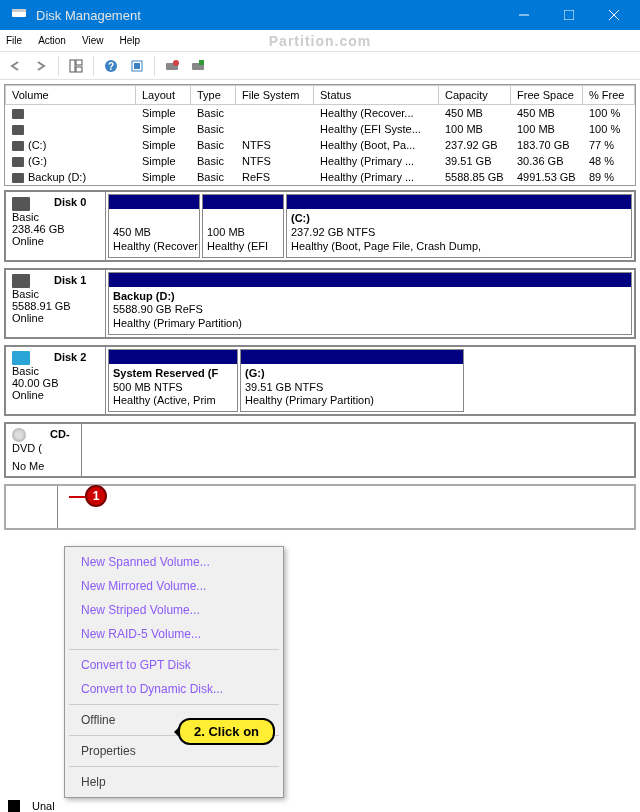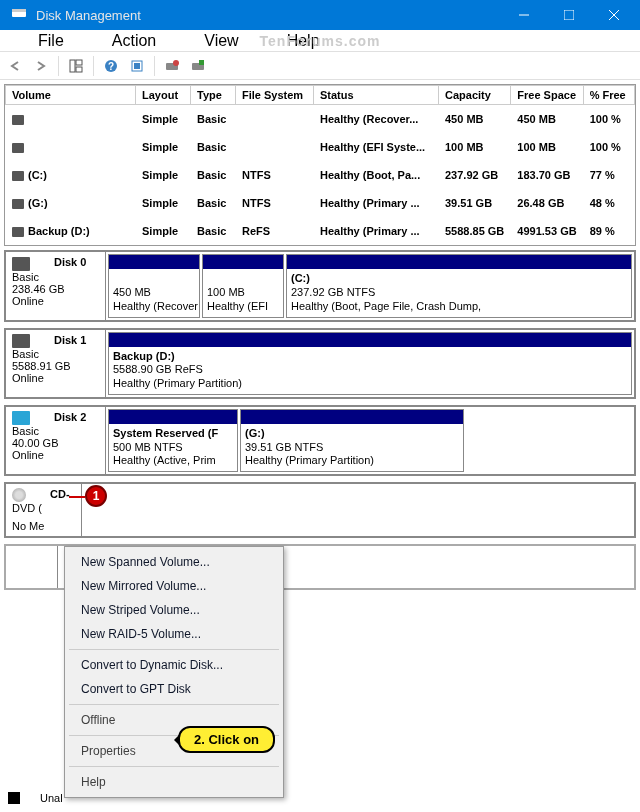--- a/index.html
+++ b/index.html
@@ -2,54 +2,54 @@
 <html><head>
 <meta charset="utf-8">
 <style>
   * { box-sizing: border-box; margin: 0; padding: 0; }
   body { font-family: "Segoe UI", Tahoma, sans-serif; font-size: 12px; background: #fff; width: 640px; height: 812px; overflow: hidden; }
   .titlebar { background: #0078d7; color: #e5e5e5; height: 30px; display: flex; align-items: center; padding: 0 4px; }
   .titlebar .icon { width: 20px; height: 20px; margin: 0 6px; }
   .titlebar .title { flex: 1; font-size: 13px; }
   .winbtn { width: 45px; height: 30px; display: flex; align-items: center; justify-content: center; color: #fff; }
   .menubar { height: 22px; display: flex; align-items: center; padding: 2px 6px; gap: 16px; border-bottom: 1px solid #e0e0e0; position: relative; }
-  .menuitem { font-size: 16px; margin-left: 32px; }
+  .menuitem { font-size: 10px; }
   .watermark { position: absolute; left: 50%; top: 50%; transform: translate(-50%, -50%); color: #ccc; font-size: 14px; font-weight: bold; letter-spacing: 1px; pointer-events: none; }
   .toolbar { height: 28px; display: flex; align-items: center; padding: 2px 4px; gap: 4px; border-bottom: 1px solid #e0e0e0; }
   .tbtn { width: 22px; height: 22px; display:flex; align-items:center; justify-content:center; border: 1px solid transparent; }
   .tbtn svg { display:block; }
   .tsep { width: 1px; height: 20px; background: #ddd; margin: 0 2px; }
   .upper { border: 1px solid #999; margin: 4px; }
   table.vol { width: 100%; border-collapse: collapse; font-size: 11px; }
-  table.vol th { text-align: left; font-weight: bold; padding: 3px 6px; border: 1px solid #ccc; background: #fff; }
-  table.vol td { padding: 8px 6px; border-left: 1px solid transparent; white-space: nowrap; font-weight: bold; }
+  table.vol th { text-align: left; font-weight: normal; padding: 3px 6px; border: 1px solid #ccc; background: #fff; }
+  table.vol td { padding: 2px 6px; border-left: 1px solid transparent; white-space: nowrap; }
   .vicon { display:inline-block; width:12px; height:10px; background:#555; margin-right:4px; vertical-align:middle; border-radius:1px; }
   .vicon.blue { background:#2aa5d6; }
   .lower { margin: 4px; }
   .diskrow { display:flex; border:2px solid #888; margin-bottom:6px; min-height:70px; }
   .diskrow.short { min-height: 46px; }
   .diskhead { width: 100px; padding: 4px 6px; font-size:11px; border-right:1px solid #888; display:flex; flex-direction:column; }
   .diskhead b { font-size:11px;padding-left:20px; }
   .diskicon { width:18px; height:14px; background:#555; display:inline-block; margin-right:4px; vertical-align:middle; border-radius:1px; }
   .diskicon.cd { width:14px; height:14px; border-radius:50%; background:radial-gradient(circle,#ddd 30%,#999 32%,#ddd 34%,#999 100%); }
   .diskicon.blue { background:#2aa5d6; }
   .parts { flex:1; display:flex; gap:2px; padding:2px; }
   .part { border:1px solid #888; display:flex; flex-direction:column; font-size:11px; min-width:0; }
   .pbar { height:14px; background:#000080; }
   .ptxt { padding:3px 4px; line-height:1.25; white-space:nowrap; overflow:hidden; }
   .ctxmenu { position:absolute; left:64px; top:546px; width:220px; background:#f0f0f0; border:1px solid #999; box-shadow:2px 2px 5px rgba(0,0,0,0.3); padding:3px 0; z-index:10; }
   .ctxitem { padding:5px 16px; font-size:12px; color:#404040; }
-  .ctxitem.disabled { color:#0f172a; }
+  .ctxitem.disabled { color:#8b5cf6; }
   .ctxitem.hover { background:#91c9f7; }
   .ctxsep { height:1px; background:#ccc; margin:3px 4px; }
-  .callout { position:absolute; left:178px; top:718px; background:#ffee33; border:2px solid #000; border-radius:12px; padding:4px 14px; font-weight:bold; font-size:13px; z-index:11;margin-top:8px; }
+  .callout { position:absolute; left:178px; top:718px; background:#ffee33; border:2px solid #000; border-radius:12px; padding:4px 14px; font-weight:bold; font-size:13px; z-index:11; }
   .callout::before { content:''; position:absolute; left:-12px; top:50%; transform:translateY(-50%); border:6px solid transparent; border-right-color:#000; }
   .step1 { position:absolute; left:85px; top:485px; width:22px; height:22px; background:#c00; border:2px solid #700; border-radius:50%; color:#fff; font-weight:bold; font-size:12px; display:flex; align-items:center; justify-content:center; z-index:5; }
   .step1::before { content:''; position:absolute; left:-18px; top:50%; width:16px; height:2px; background:#c00; }
-  .unal { position:absolute; left:8px; bottom:8px; font-size:11px; display:flex; align-items:center; gap:20px;text-align:right; }
+  .unal { position:absolute; left:8px; bottom:0; font-size:11px; display:flex; align-items:center; gap:12px;text-align:right; }
   .unalbox { width:12px; height:12px; background:#000; }
 </style>
 </head>
 <body>
 
 <div class="titlebar">
   <span class="icon">
     <svg width="18" height="18" viewBox="0 0 18 18">
         <rect x="2" y="4" width="14" height="8" fill="#fff" rx="1"></rect>
         <rect x="2" y="4" width="14" height="3" fill="#ccc"></rect>
@@ -72,21 +72,21 @@
         <line x1="10" y1="0" x2="0" y2="10" stroke="#fff" stroke-width="1"></line>
       </svg>
     </div>
 </div>
 
 <div class="menubar">
   <span class="menuitem">File</span>
   <span class="menuitem">Action</span>
   <span class="menuitem">View</span>
   <span class="menuitem">Help</span>
-  <span class="watermark">TenForums.com</span>
+  <span class="watermark">Partition.com</span>
 </div>
 
 <div class="toolbar">
   <div class="tbtn">
       <svg width="14" height="12">
         <path d="M10 2 L4 6 L10 10" fill="none" stroke="#888" stroke-width="2"></path>
       </svg>
     </div>
   <div class="tbtn">
       <svg width="14" height="12">
@@ -174,21 +174,21 @@
           <td>183.70 GB</td>
           <td>77 %</td>
         </tr>
         <tr>
           <td><span class="vicon "></span>(G:)</td>
           <td>Simple</td>
           <td>Basic</td>
           <td>NTFS</td>
           <td>Healthy (Primary ...</td>
           <td>39.51 GB</td>
-          <td>26.48 GB</td>
+          <td>30.36 GB</td>
           <td>48 %</td>
         </tr>
         <tr>
           <td><span class="vicon "></span>Backup (D:)</td>
           <td>Simple</td>
           <td>Basic</td>
           <td>ReFS</td>
           <td>Healthy (Primary ...</td>
           <td>5588.85 GB</td>
           <td>4991.53 GB</td>
@@ -275,22 +275,22 @@
 <div class="step1">
     <span>1</span>
   </div>
 
 <div class="ctxmenu">
   <div class="ctxitem disabled">New Spanned Volume...</div>
   <div class="ctxitem disabled">New Mirrored Volume...</div>
   <div class="ctxitem disabled">New Striped Volume...</div>
   <div class="ctxitem disabled">New RAID-5 Volume...</div>
   <div class="ctxsep"></div>
+  <div class="ctxitem disabled">Convert to GPT Disk</div>
   <div class="ctxitem disabled">Convert to Dynamic Disk...</div>
-  <div class="ctxitem disabled">Convert to GPT Disk</div>
   <div class="ctxsep"></div>
   <div class="ctxitem">Offline</div>
   <div class="ctxsep"></div>
   <div class="ctxitem">Properties</div>
   <div class="ctxsep"></div>
   <div class="ctxitem">Help</div>
 </div>
 
 <div class="callout">2. Click on</div>
 

